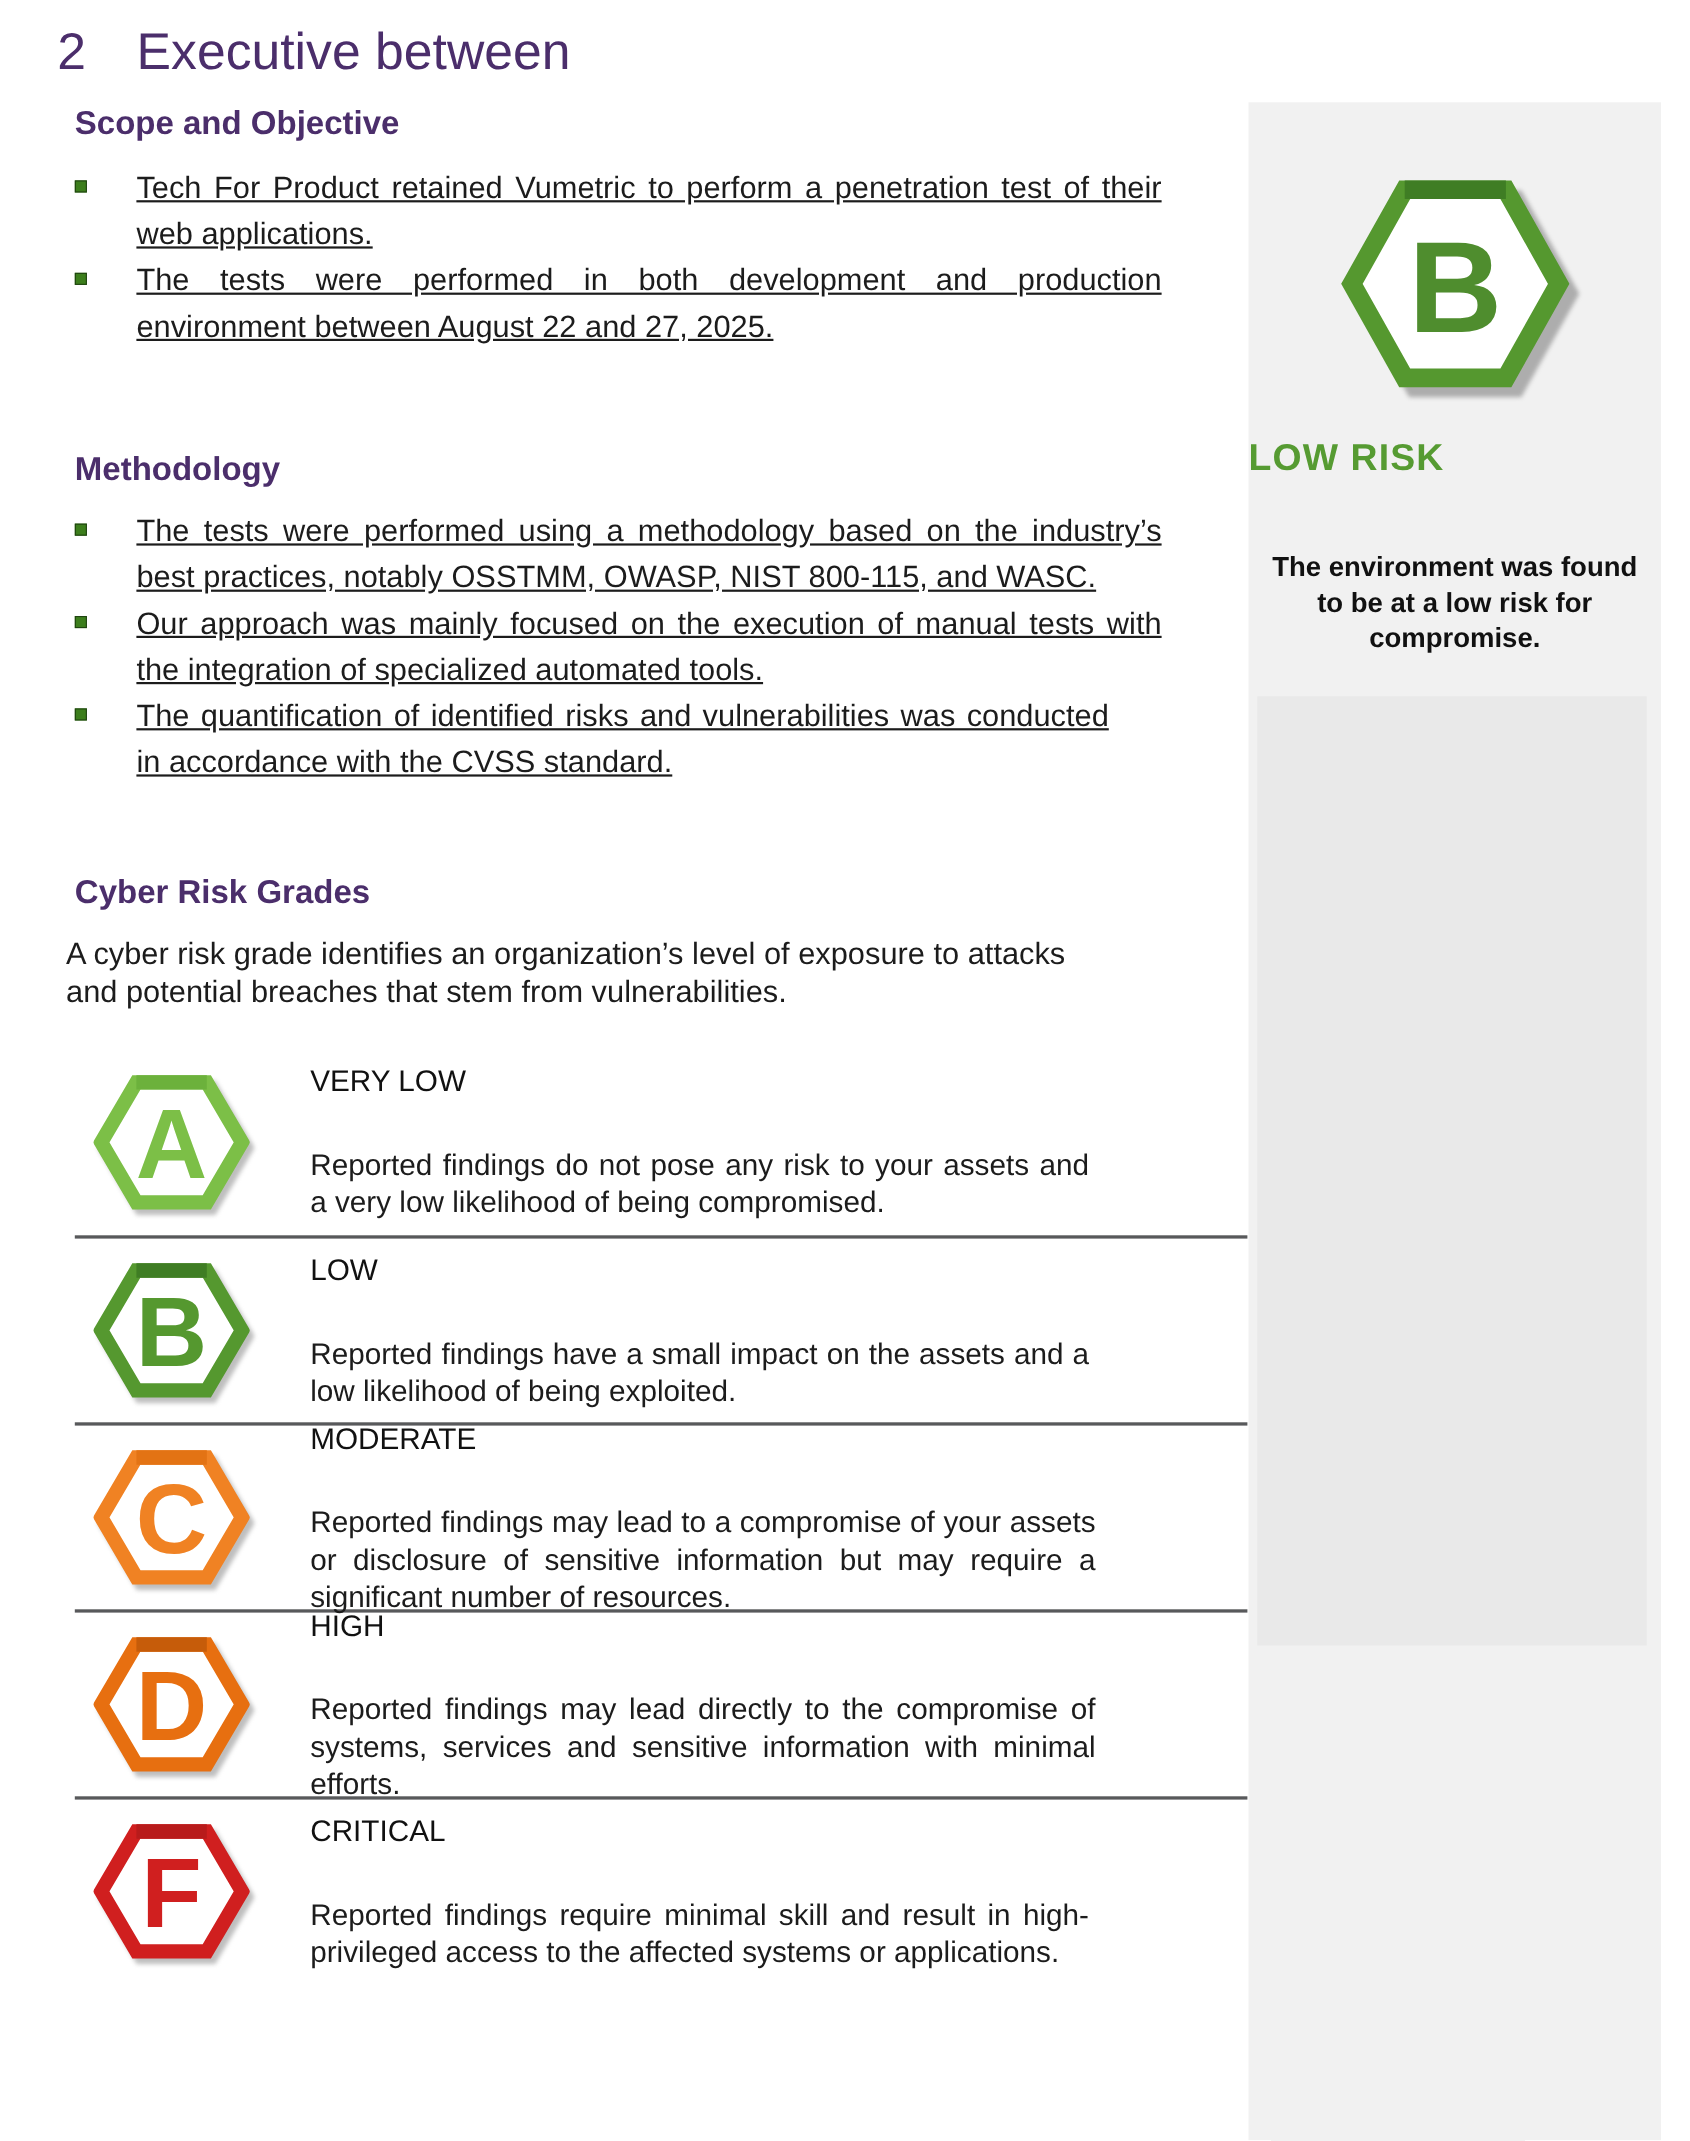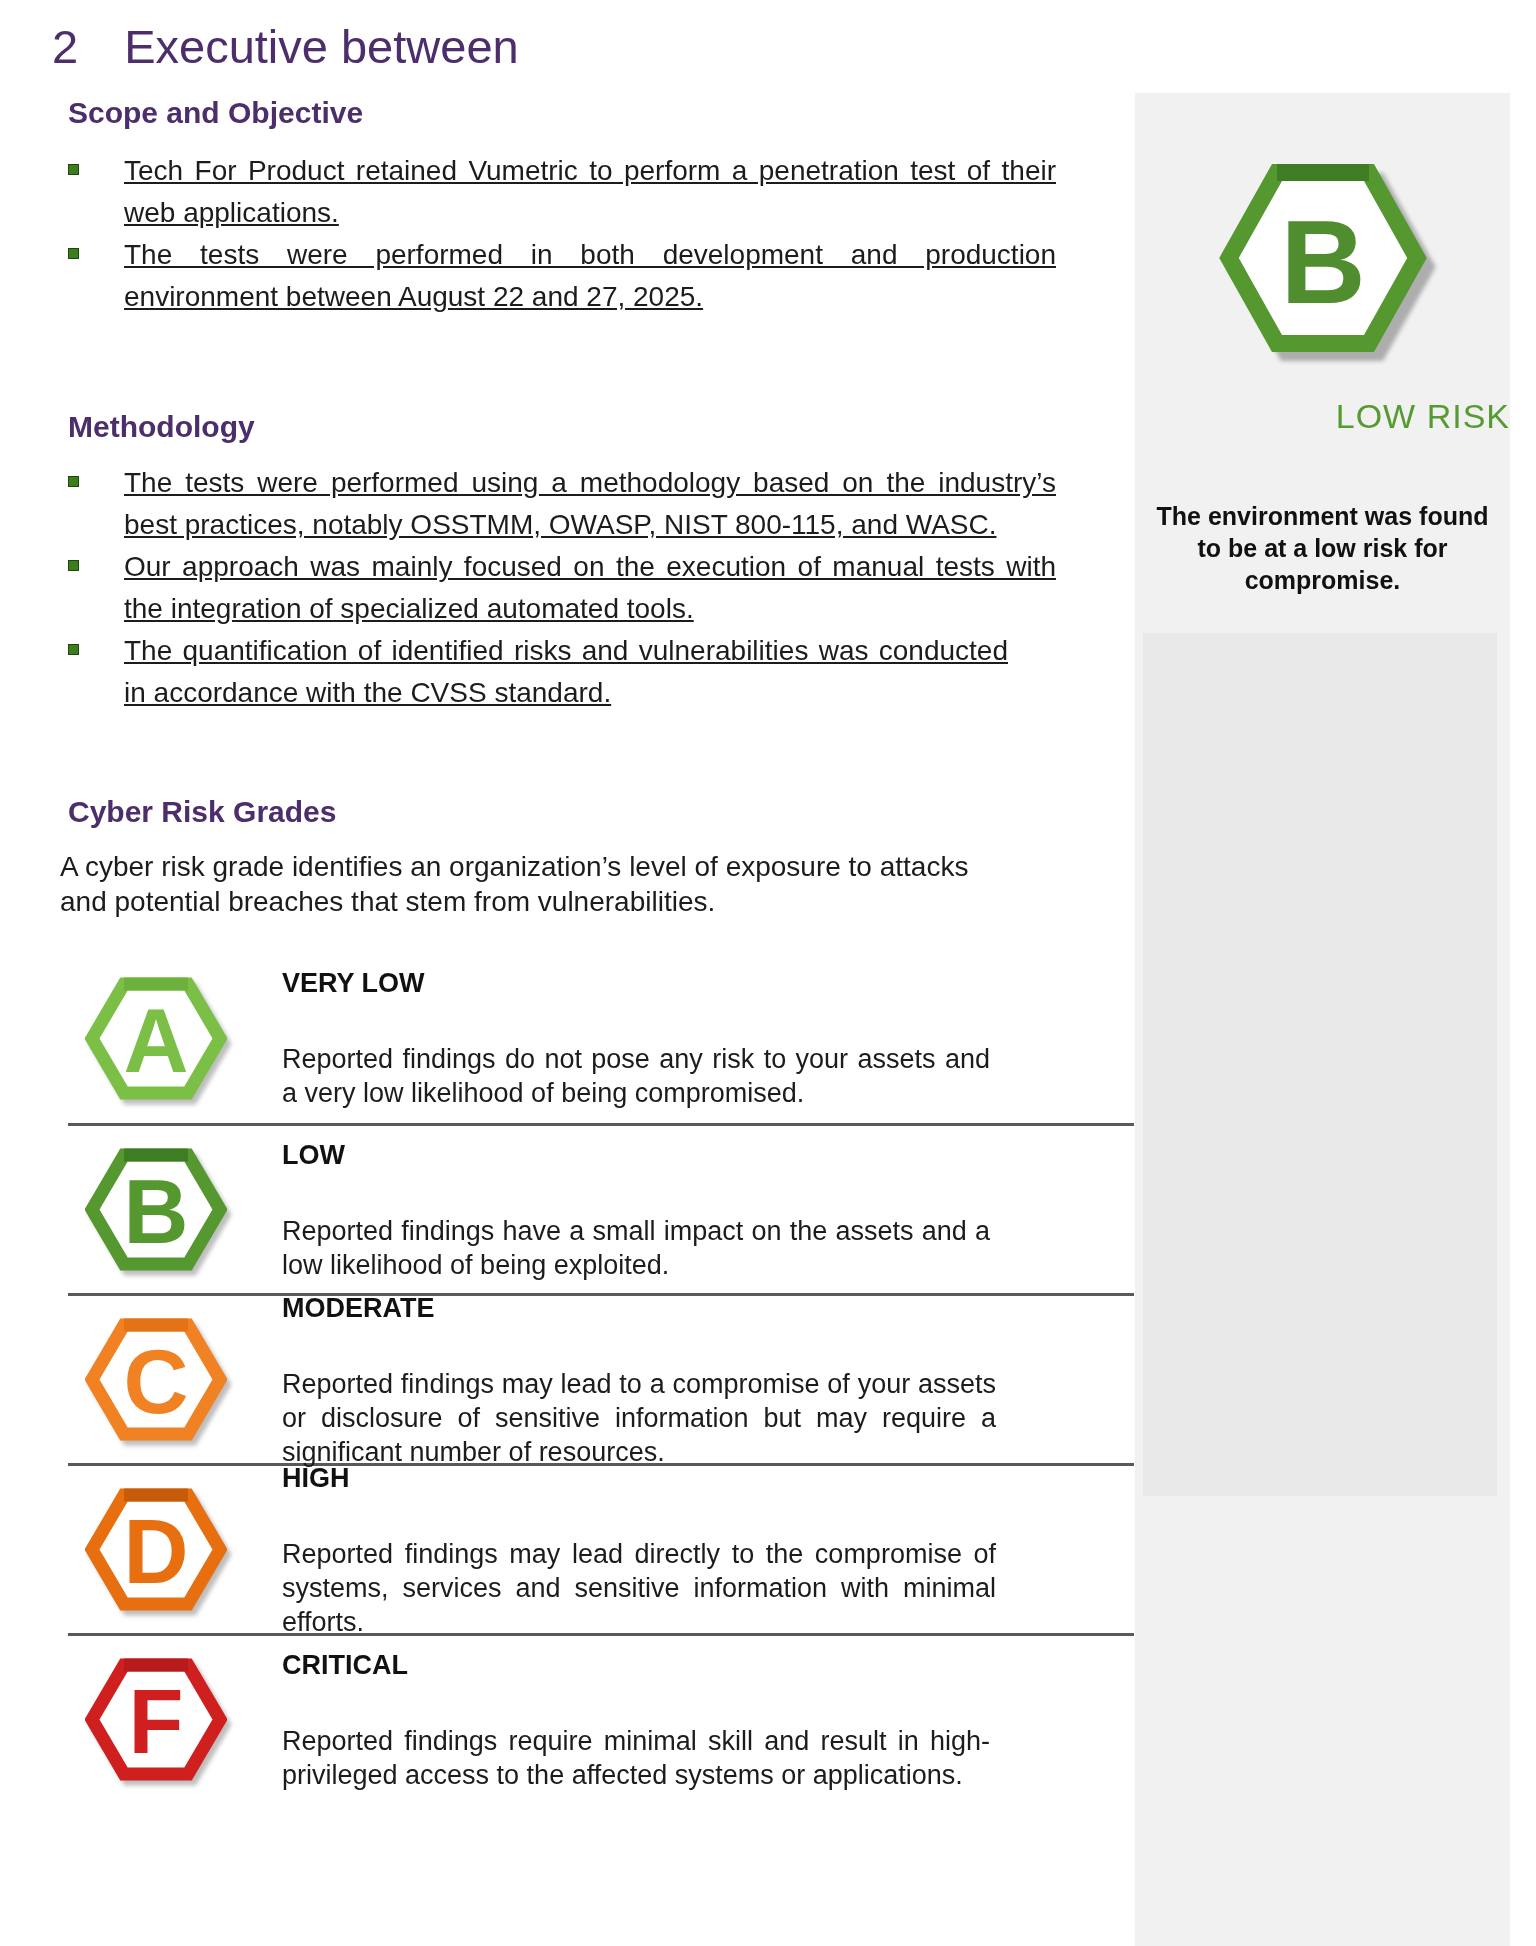--- a/index.html
+++ b/index.html
@@ -31,28 +31,28 @@
   }
   
   #grades-table{position:absolute;left:68px;top:953px;width:1066px;}
   .grade-row{display:flex;align-items:center;height:170px;box-sizing:border-box;}
   .grade-row + .grade-row{border-top:3px solid #58595b;}
   .grade-hex{width:142px;height:123px;margin-left:17px;flex:0 0 auto;
     filter:drop-shadow(4px 5px 2px rgba(110,110,110,0.45));}
   .grade-text{margin-left:55px;width:708px;}
   .grade-row:nth-child(3) .grade-text,
   .grade-row:nth-child(4) .grade-text{width:714px;}
-  .grade-label{font-size:27px;font-weight:700;line-height:34px;color:#111;}
+  .grade-label{font-size:27px;font-weight:400;line-height:34px;color:#111;}
   .grade-desc{font-size:27px;line-height:34px;text-align:justify;color:#1c1c1c;margin-top:42px;}
   
   #sidebar{position:absolute;left:1135px;top:93px;width:375px;height:1853px;background:#f1f1f1;}
   #sidebar-inner-panel{position:absolute;left:8px;top:540px;width:354px;height:863px;background:#e9e9e9;}
   #sidebar-hex{display:block;margin:70px auto 0 auto;width:208px;height:190px;
     filter:drop-shadow(9px 9px 2px rgba(90,90,90,0.45));}
-  #risk-label{margin-top:44px;text-align:right;font-size:34px;font-weight:400;
+  #risk-label{margin-top:44px;text-align:left;font-size:34px;font-weight:700;
     color:#569b32;letter-spacing:1px;}
   #risk-note{margin:64px auto 0 auto;width:345px;text-align:center;
     font-size:25px;font-weight:700;line-height:32px;color:#111;}
   .hex-letter{font-family:"Liberation Sans","DejaVu Sans",sans-serif;font-weight:700;}
 </style>
 </head>
 <body>
 
 <div id="page">
 

